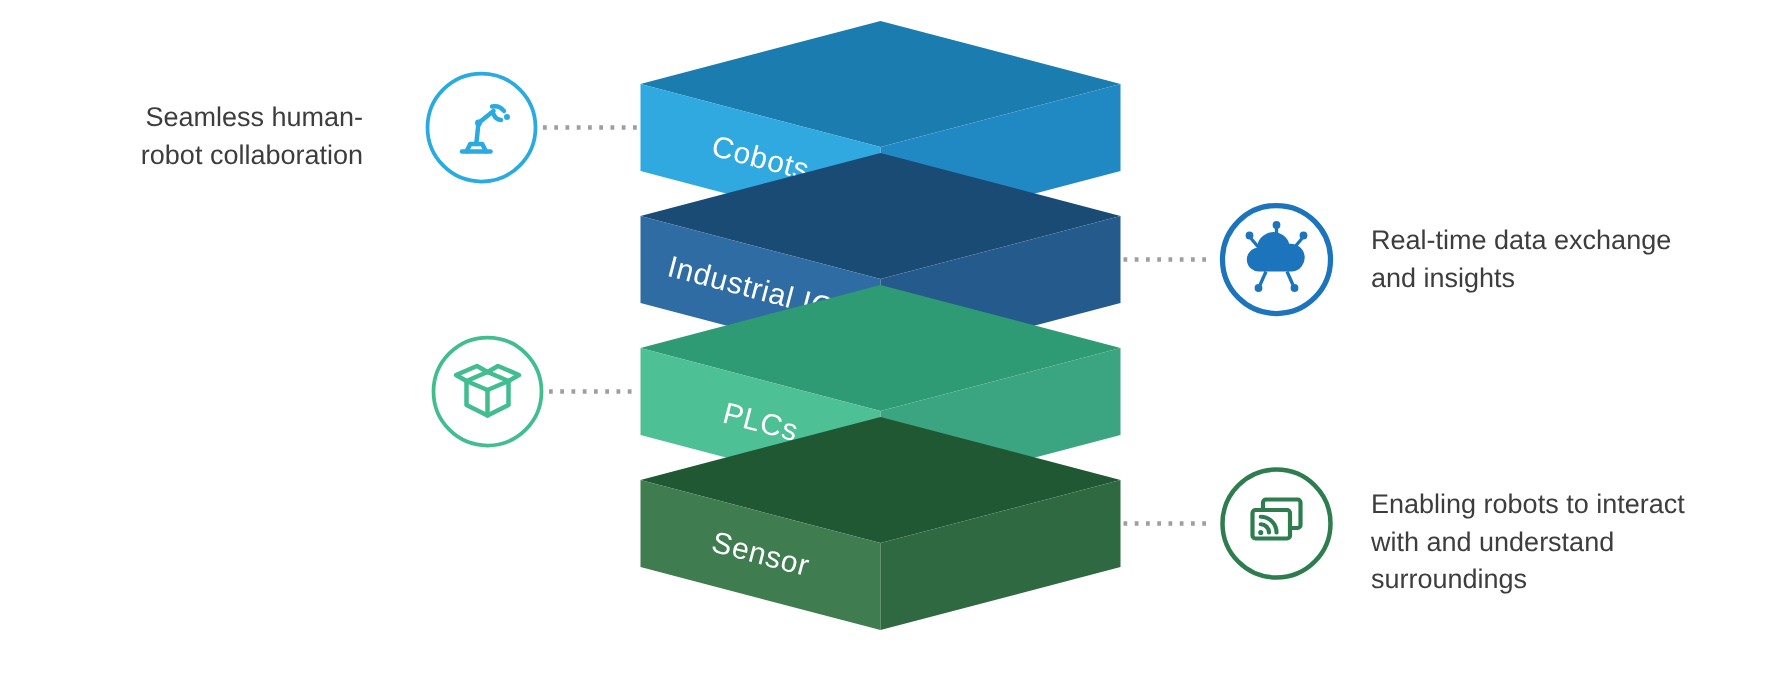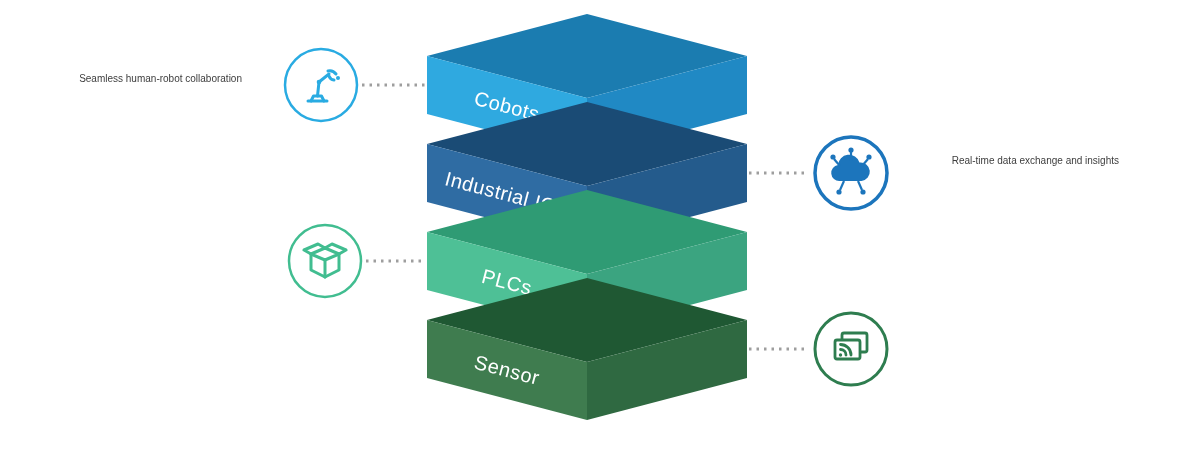--- a/index.html
+++ b/index.html
@@ -9,24 +9,24 @@
   }
   .stack{position:absolute;left:0;top:0;width:1189px;height:453px;}
   .layer-label{
     fill:#ffffff;font-size:20px;letter-spacing:0.5px;
     text-anchor:middle;dominant-baseline:central;
     font-family:"Liberation Sans",sans-serif;
   }
   .connector{stroke-width:3;stroke-dasharray:2.5 5;fill:none;}
   .icon-badge{position:absolute;width:80px;height:80px;}
   .callout{
-    position:absolute;font-size:10px;line-height:25px;color:#3d3d3d;
+    position:absolute;font-size:18px;line-height:25px;color:#3d3d3d;
   }
   .callout.align-right{text-align:right;}
-  .callout.align-left{text-align:right;}
+  .callout.align-left{text-align:left;}
 </style>
 </head>
 <body>
 
 <div class="canvas">
 
   <svg class="stack" viewBox="0 0 1189 453" aria-hidden="true">
 
     <line class="connector" x1="362" y1="85" x2="426" y2="85" stroke="#9E9E9E"></line>
     <line class="connector" x1="749" y1="173" x2="809" y2="173" stroke="#9E9E9E"></line>
@@ -114,14 +114,15 @@
       <path d="M29.5 35.5 a10.5 10.5 0 0 1 10.5 10.5"></path>
     </g>
     <circle cx="29.5" cy="46" r="1.7" fill="currentColor"></circle>
   </svg>
 
   <div class="callout align-right" style="left:72px;top:66px;width:170px;">Seamless human-robot collaboration</div>
 
   <div class="callout align-left" style="left:914px;top:148px;width:205px;">Real-time data exchange and insights</div>
 
 
+  <div class="callout align-left" style="left:914px;top:324px;width:228px;">Enabling robots to interact with and understand surroundings</div>
 
 </div>
 
 </body></html>

